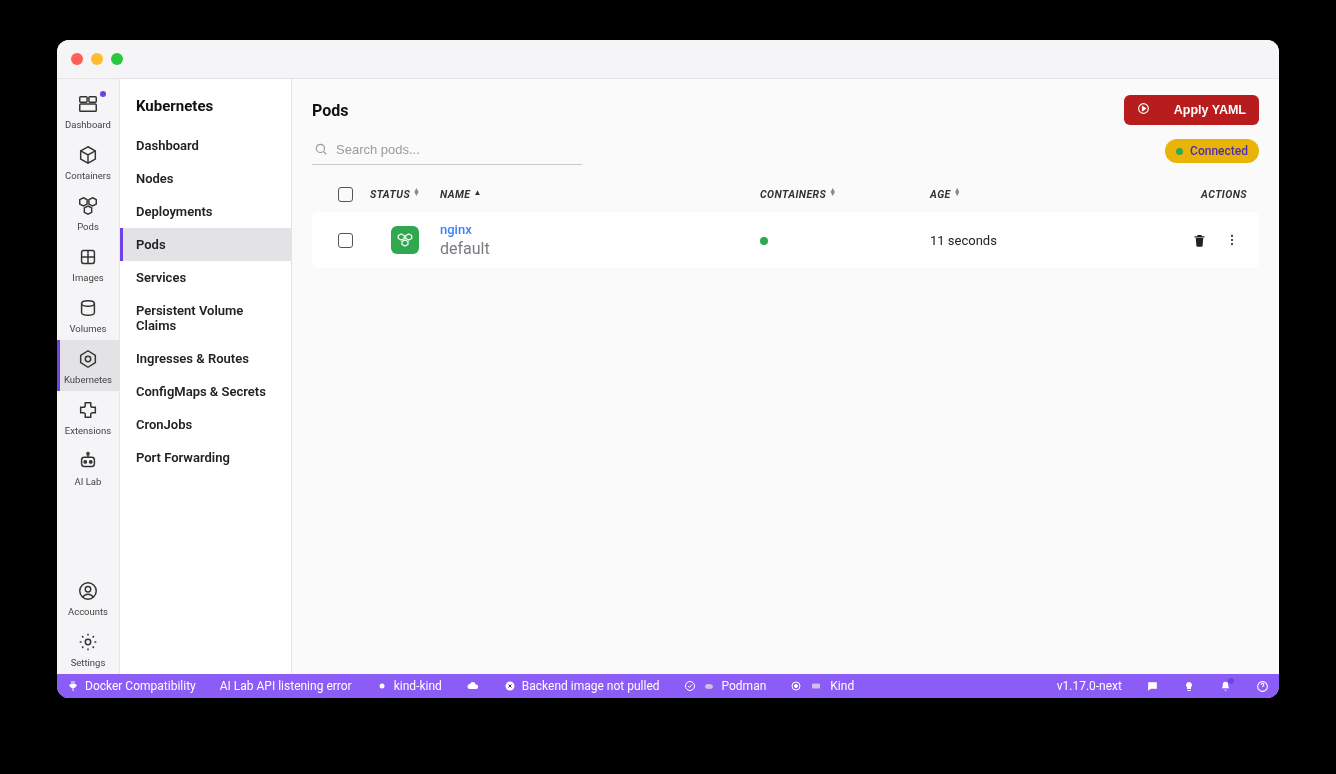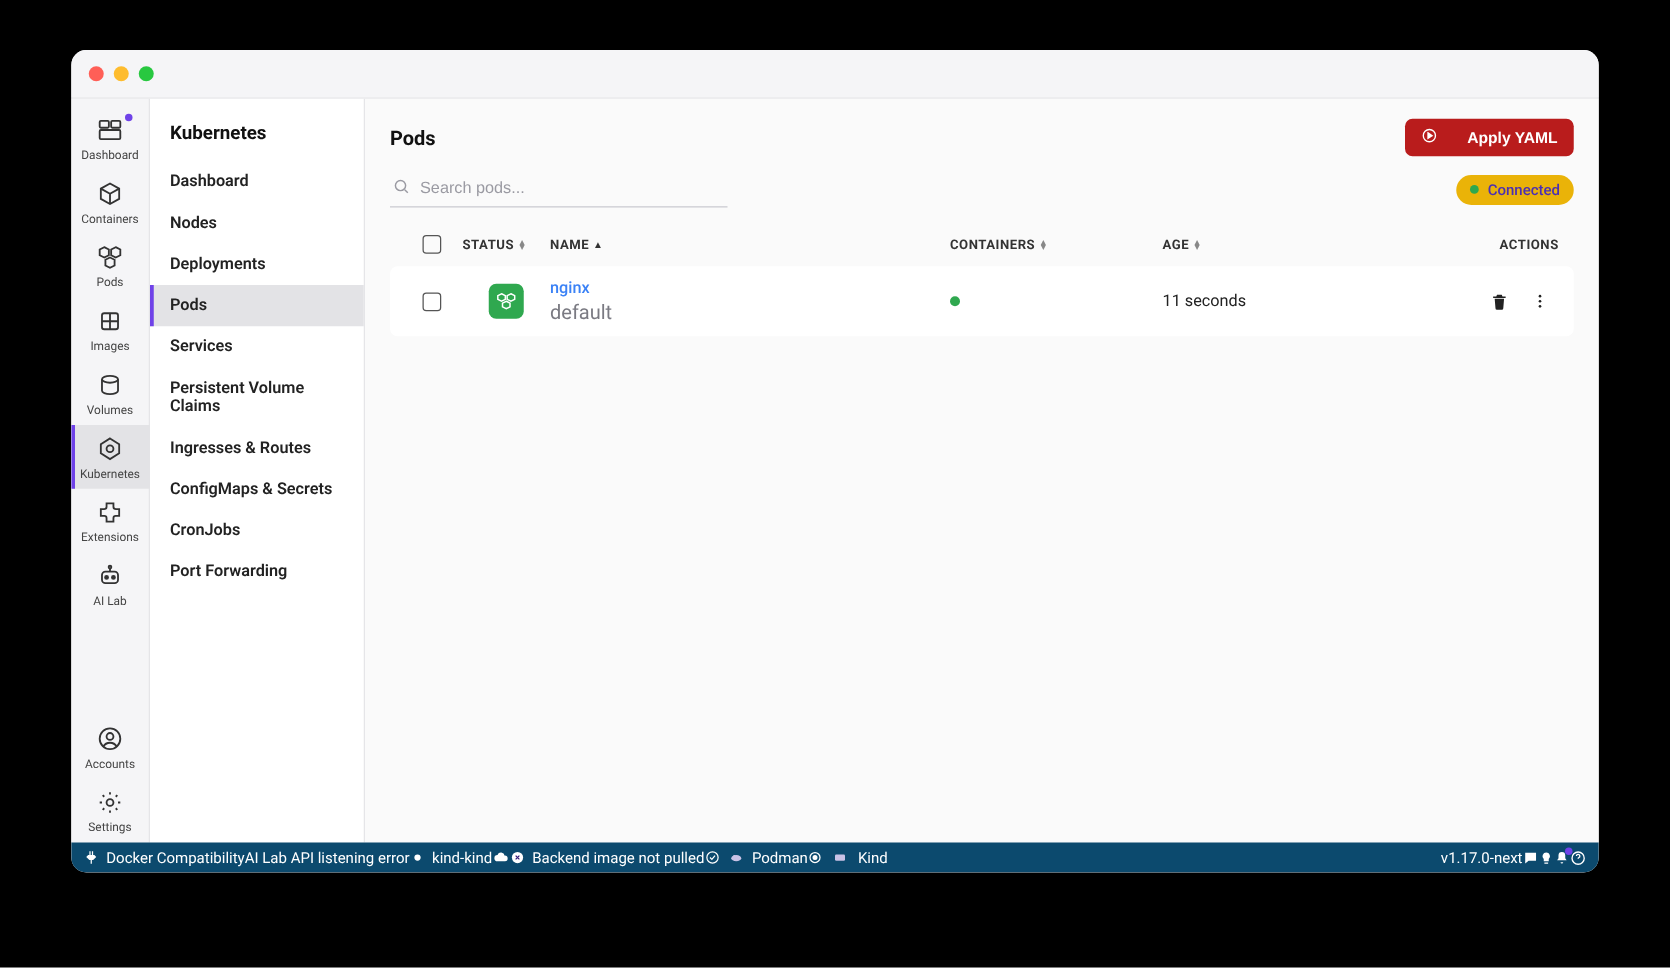--- a/index.html
+++ b/index.html
@@ -212,21 +212,21 @@
     align-items: center;
   }
   .thead {
     font-size: 10.5px;
     font-weight: 700;
     letter-spacing: .04em;
     color: #333;
     text-transform: uppercase;
     padding: 6px 8px;
   }
-  .th { display: inline-flex; align-items: center; gap: 3px; }
+  .th { display: inline-flex; gap: 3px; font-style: italic; }
   .sort-arrows {
     display: inline-flex; flex-direction: column; line-height: 4px; font-size: 7px; color: #888;
   }
   .th-actions { justify-self: end; padding-right: 4px; }
 
   .trow {
     background: #fff;
     border-radius: 6px;
     padding: 10px 8px;
     margin-top: 4px;
@@ -250,27 +250,27 @@
   .pod-name { font-size: 13px; font-weight: 500; color:#3b82f6; }
   .pod-ns { font-size: 16px; color:#7a7a82; margin-top:2px; }
   .cont-dot { width:8px;height:8px;border-radius:50%;background:#2fa84f;display:inline-block; }
   .age-cell { font-size: 13px; color:#222; }
   .row-actions { justify-self: end; display:flex; align-items:center; gap:18px; padding-right:12px; }
   .row-actions .ico { cursor:pointer; color:#222; display:flex; }
 
   
   .statusbar {
     height: 24px;
-    background: #0c4a6e;
+    background: #8b5cf6;
     color: #fff;
     font-size: 12px;
     display: flex;
     align-items: center;
     padding: 0 10px;
-    gap: 0;
+    gap: 24px;
   }
   .statusbar .sb-item {
     display: inline-flex;
     align-items: center;
     gap: 6px;
     white-space: nowrap;
   }
   .statusbar .spacer { flex: 1; }
   .sb-ico { display: inline-flex; align-items:center; justify-content:center; }
   .sb-bell { position: relative; }

